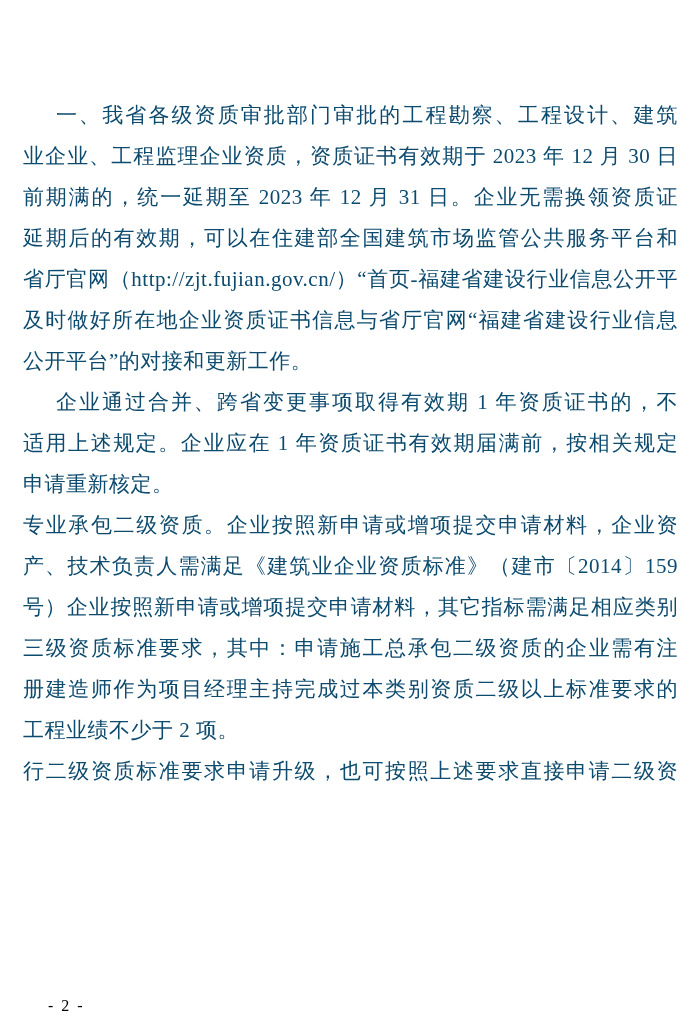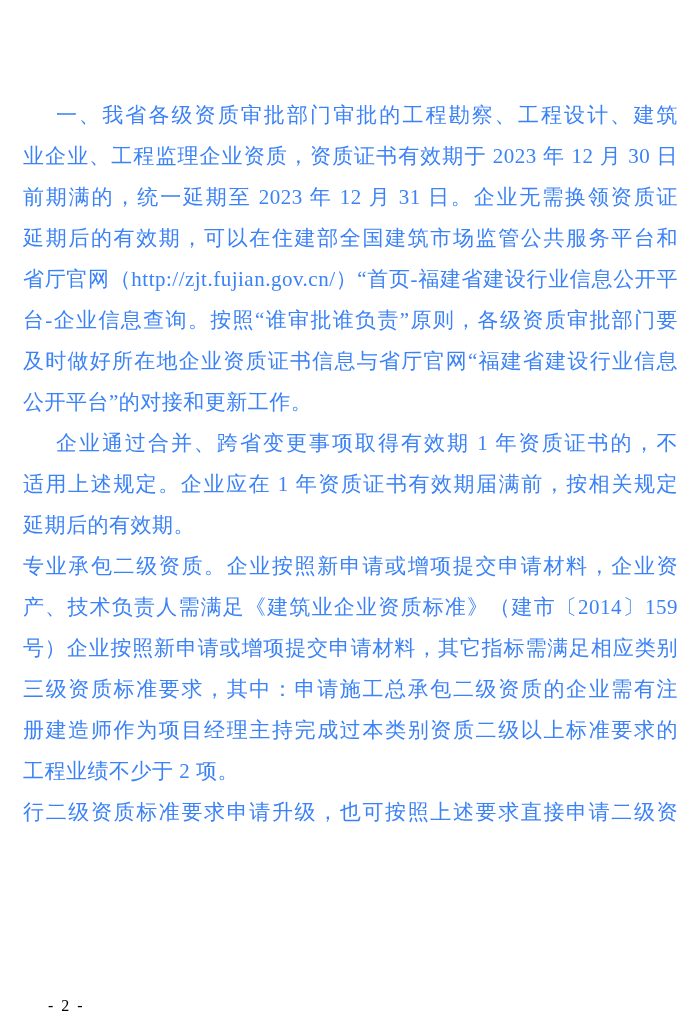--- a/index.html
+++ b/index.html
@@ -19,21 +19,21 @@
   .content {
     position: absolute;
     left: 23px;
     right: 22px;
     top: 95px;
   }
   .ln {
     font-size: 21px;
     line-height: 41px;
     height: 41px;
-    color: #3b82f6;
+    color: #0c4a6e;
     text-align: justify;
     text-align-last: justify;
     white-space: normal;
     overflow: hidden;
     letter-spacing: 0.5px;
   }
   .ln.ind {
     padding-left: 33px;
   }
   .ln.last {
@@ -54,26 +54,25 @@
 </head>
 <body>
 
 <div class="page">
   <div class="content">
     <div class="ln ind">一、我省各级资质审批部门审批的工程勘察、工程设计、建筑</div>
     <div class="ln">业企业、工程监理企业资质，资质证书有效期于 2023 年 12 月 30 日</div>
     <div class="ln">前期满的，统一延期至 2023 年 12 月 31 日。企业无需换领资质证书，</div>
     <div class="ln">延期后的有效期，可以在住建部全国建筑市场监管公共服务平台和</div>
     <div class="ln">省厅官网（http://zjt.fujian.gov.cn/）“首页-福建省建设行业信息公开平</div>
-    <div class="ln">台-企业信息查询。按照“谁审批谁负责”原则，各级资质审批部门要</div>
     <div class="ln">及时做好所在地企业资质证书信息与省厅官网“福建省建设行业信息</div>
     <div class="ln last">公开平台”的对接和更新工作。</div>
     <div class="ln ind">企业通过合并、跨省变更事项取得有效期 1 年资质证书的，不</div>
     <div class="ln">适用上述规定。企业应在 1 年资质证书有效期届满前，按相关规定</div>
-    <div class="ln last">延期后的有效期。</div>
+    <div class="ln last">申请重新核定。</div>
     <div class="ln">专业承包二级资质。企业按照新申请或增项提交申请材料，企业资</div>
     <div class="ln">产、技术负责人需满足《建筑业企业资质标准》（建市〔2014〕159</div>
     <div class="ln">号）企业按照新申请或增项提交申请材料，其它指标需满足相应类别</div>
     <div class="ln">三级资质标准要求，其中：申请施工总承包二级资质的企业需有注</div>
     <div class="ln">册建造师作为项目经理主持完成过本类别资质二级以上标准要求的</div>
     <div class="ln last">工程业绩不少于 2 项。</div>
     <div class="ln">行二级资质标准要求申请升级，也可按照上述要求直接申请二级资</div>
   </div>
   <div class="footer">- 2 -</div>
 </div>

